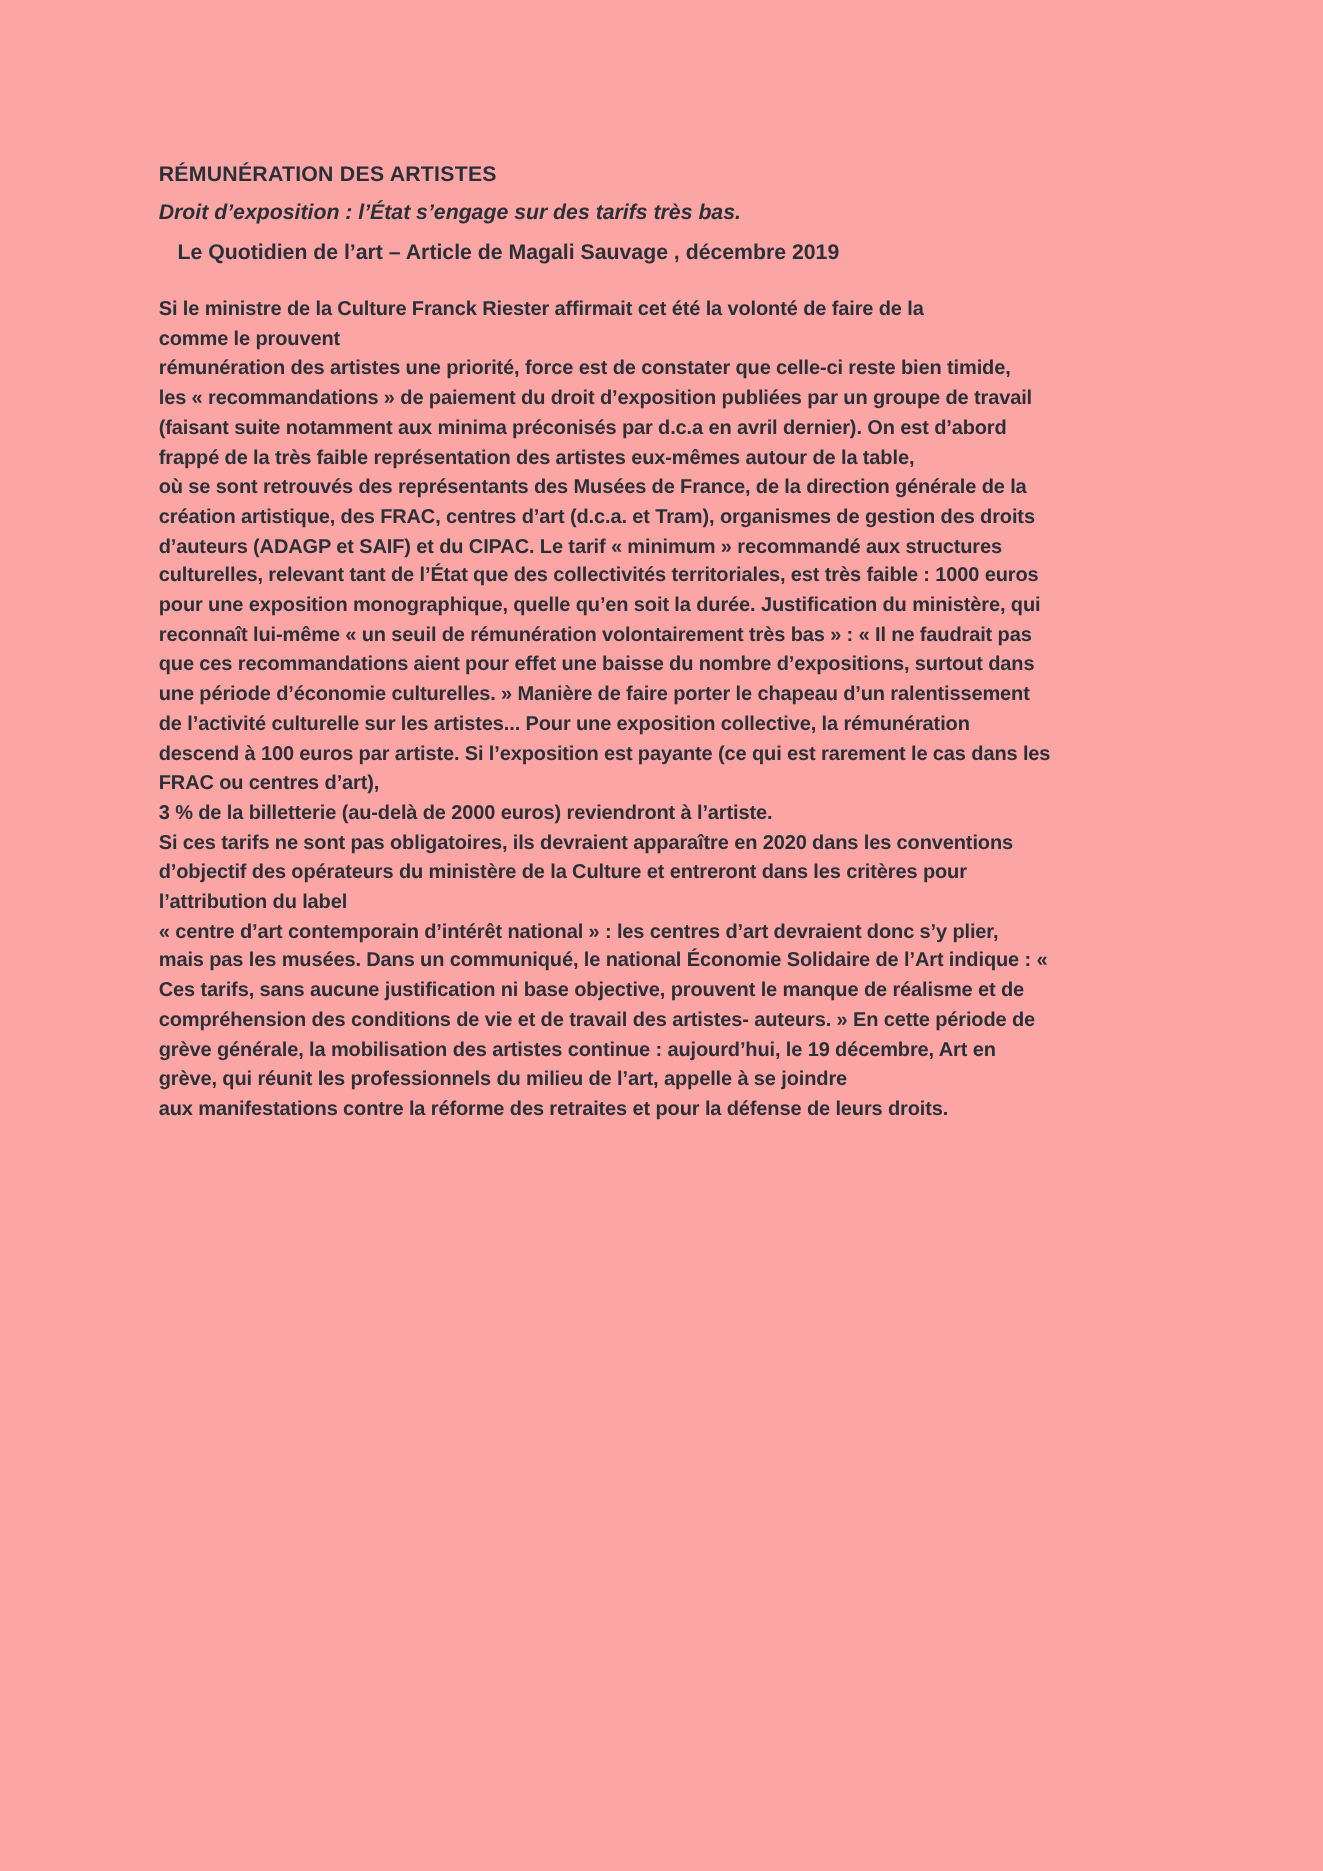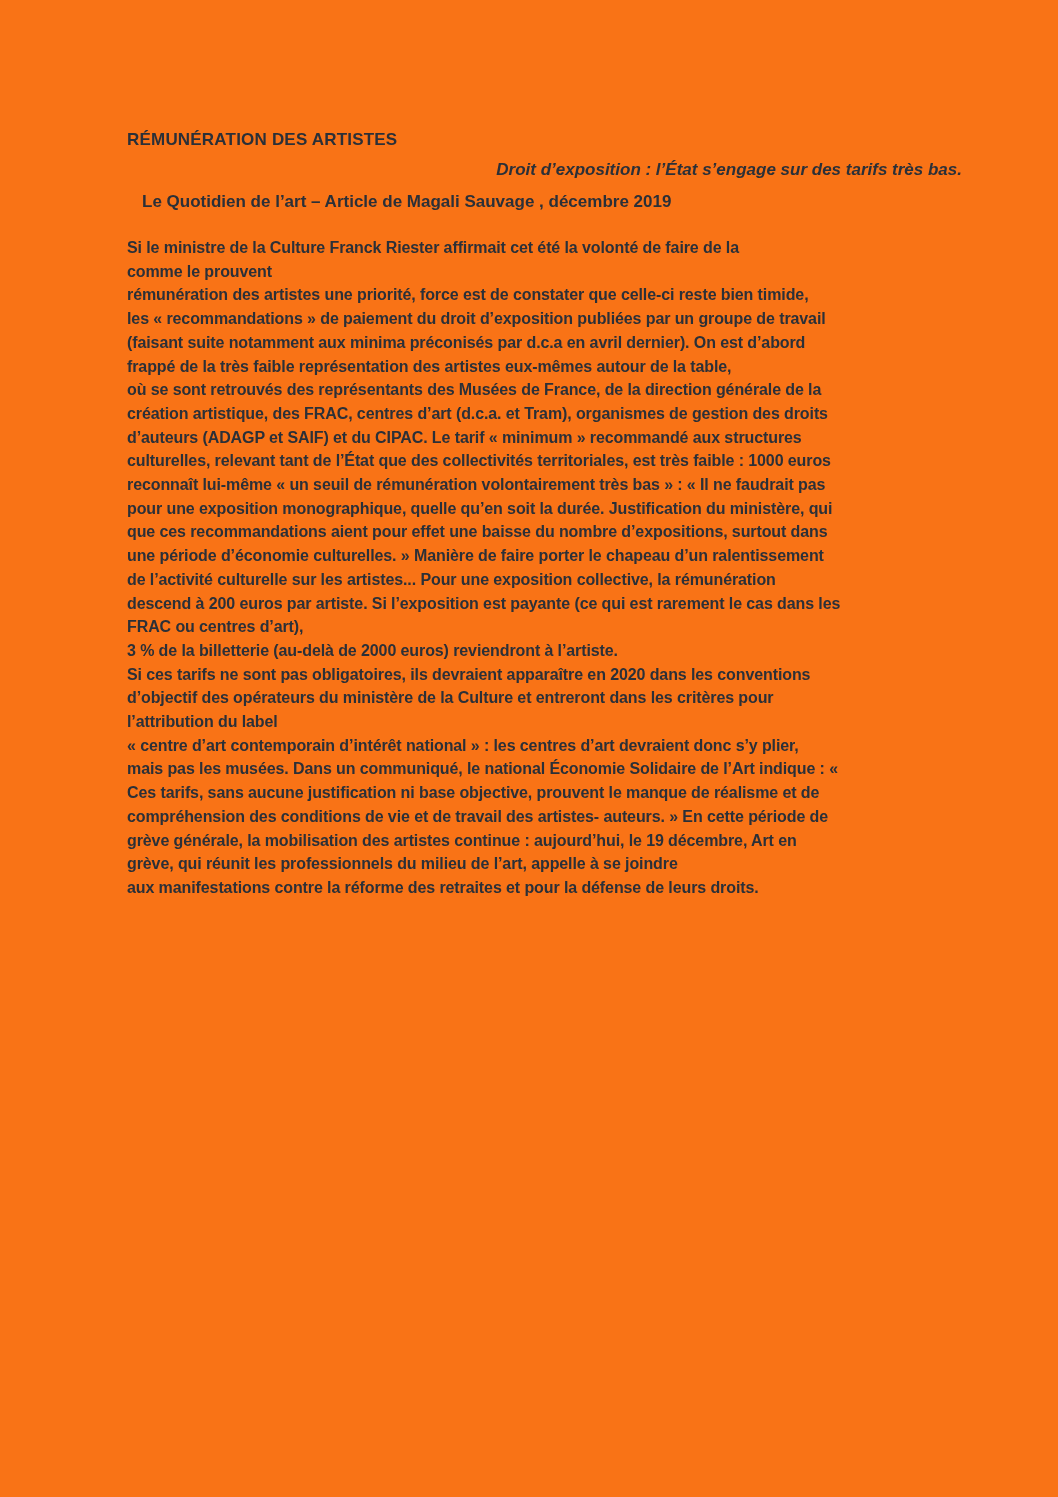--- a/index.html
+++ b/index.html
@@ -4,21 +4,21 @@
 <style>
   html, body {
     margin: 0;
     padding: 0;
     background: #ffffff;
   }
   .page {
     position: relative;
     width: 1058px;
     height: 1497px;
-    background: #f97316;
+    background: #fca5a5;
     overflow: hidden;
     font-family: "Liberation Sans", sans-serif;
     color: #2b3038;
   }
   .content {
     position: absolute;
     left: 127px;
     top: 130px;
     width: 835px;
   }
@@ -28,21 +28,20 @@
     line-height: 20px;
     font-weight: bold;
     letter-spacing: 0.2px;
   }
   .subtitle {
     margin: 10px 0 0 0;
     font-size: 17px;
     line-height: 20px;
     font-weight: bold;
     font-style: italic;
-    text-align: right;
   }
   .byline {
     margin: 12px 0 0 15px;
     font-size: 17px;
     line-height: 20px;
     font-weight: bold;
   }
   .body-text {
     margin-top: 24px;
     font-size: 16px;
@@ -66,26 +65,26 @@
         <div class="line">Si le ministre de la Culture Franck Riester affirmait cet été la volonté de faire de la</div>
         <div class="line">comme le prouvent</div>
         <div class="line">rémunération des artistes une priorité, force est de constater que celle-ci reste bien timide,</div>
         <div class="line">les « recommandations » de paiement du droit d’exposition publiées par un groupe de travail</div>
         <div class="line">(faisant suite notamment aux minima préconisés par d.c.a en avril dernier). On est d’abord</div>
         <div class="line">frappé de la très faible représentation des artistes eux-mêmes autour de la table,</div>
         <div class="line">où se sont retrouvés des représentants des Musées de France, de la direction générale de la</div>
         <div class="line">création artistique, des FRAC, centres d’art (d.c.a. et Tram), organismes de gestion des droits</div>
         <div class="line">d’auteurs (ADAGP et SAIF) et du CIPAC. Le tarif « minimum » recommandé aux structures</div>
         <div class="line">culturelles, relevant tant de l’État que des collectivités territoriales, est très faible : 1000 euros</div>
+        <div class="line">pour une exposition monographique, quelle qu’en soit la durée. Justification du ministère, qui</div>
         <div class="line">reconnaît lui-même « un seuil de rémunération volontairement très bas » : « Il ne faudrait pas</div>
-        <div class="line">pour une exposition monographique, quelle qu’en soit la durée. Justification du ministère, qui</div>
         <div class="line">que ces recommandations aient pour effet une baisse du nombre d’expositions, surtout dans</div>
         <div class="line">une période d’économie culturelles. » Manière de faire porter le chapeau d’un ralentissement</div>
         <div class="line">de l’activité culturelle sur les artistes... Pour une exposition collective, la rémunération</div>
-        <div class="line">descend à 200 euros par artiste. Si l’exposition est payante (ce qui est rarement le cas dans les</div>
+        <div class="line">descend à 100 euros par artiste. Si l’exposition est payante (ce qui est rarement le cas dans les</div>
         <div class="line">FRAC ou centres d’art),</div>
         <div class="line">3 % de la billetterie (au-delà de 2000 euros) reviendront à l’artiste.</div>
         <div class="line">Si ces tarifs ne sont pas obligatoires, ils devraient apparaître en 2020 dans les conventions</div>
         <div class="line">d’objectif des opérateurs du ministère de la Culture et entreront dans les critères pour</div>
         <div class="line">l’attribution du label</div>
         <div class="line">« centre d’art contemporain d’intérêt national » : les centres d’art devraient donc s’y plier,</div>
         <div class="line">mais pas les musées. Dans un communiqué, le national Économie Solidaire de l’Art indique : «</div>
         <div class="line">Ces tarifs, sans aucune justification ni base objective, prouvent le manque de réalisme et de</div>
         <div class="line">compréhension des conditions de vie et de travail des artistes- auteurs. » En cette période de</div>
         <div class="line">grève générale, la mobilisation des artistes continue : aujourd’hui, le 19 décembre, Art en</div>

